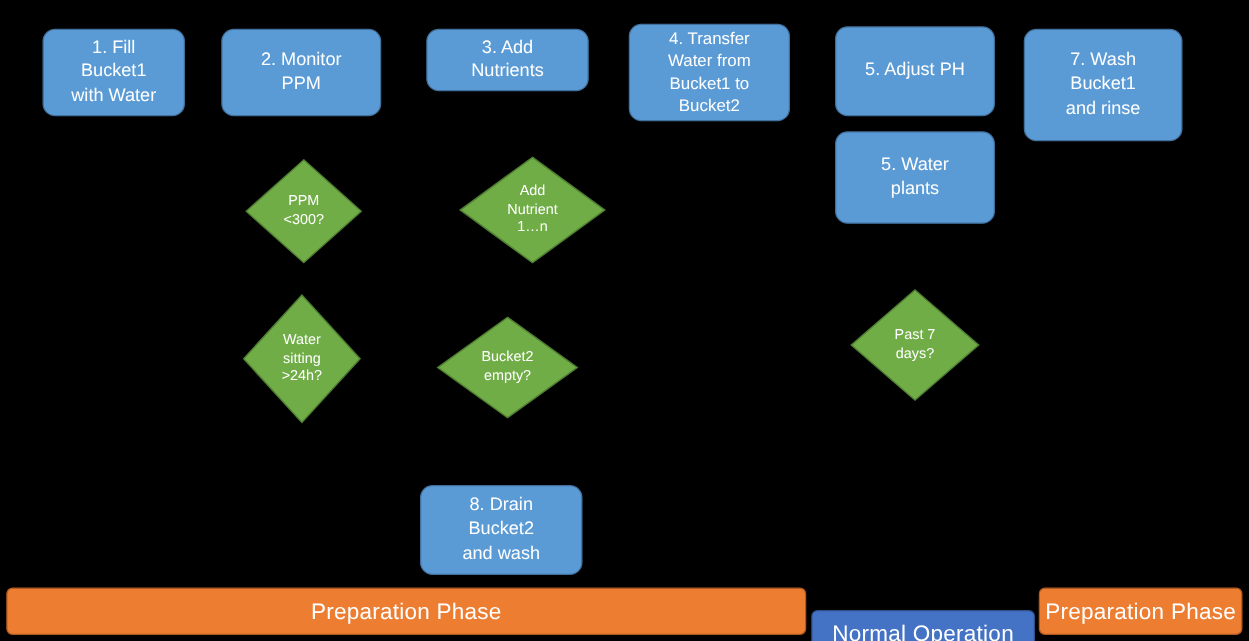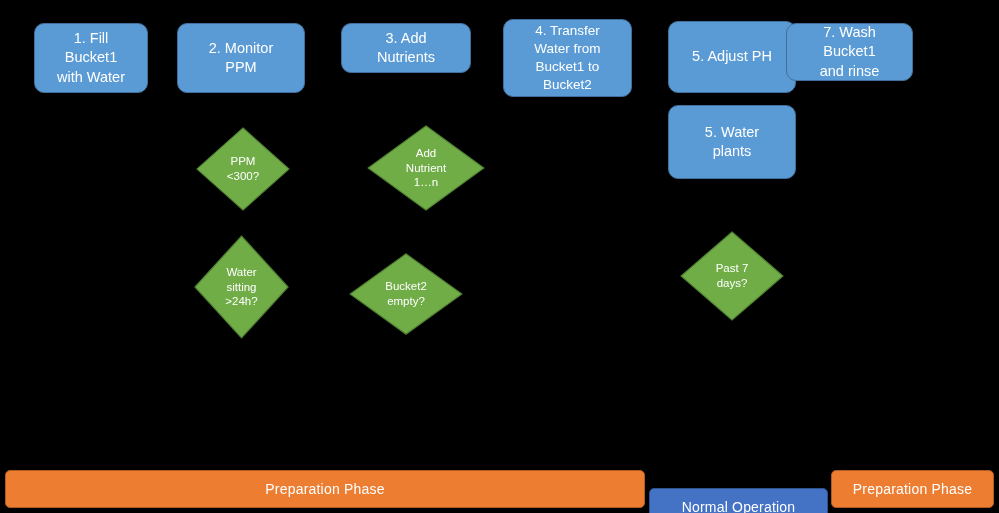--- a/index.html
+++ b/index.html
@@ -70,21 +70,21 @@
 
   
   .phase-bar {
     position: absolute;
     box-sizing: border-box;
     border-radius: 5px;
     display: flex;
     align-items: center;
     justify-content: center;
     color: #FFFFFF;
-    font-size: 14px;
+    font-size: 18px;
     letter-spacing: 0.2px;
   }
   .phase-orange {
     background: #ED7D31;
     border: 1px solid #AE5A21;
   }
   .phase-blue {
     background: #4472C4;
     border: 1px solid #2F528F;
   }
@@ -103,23 +103,25 @@
 
   <div class="proc-box" style="left:503px; top:19px;  width:129px; height:78px; font-size:13.5px;">4. Transfer
 Water from
 Bucket1 to
 Bucket2</div>
 
   <div class="proc-box" style="left:668px; top:21px;  width:128px; height:72px;">5. Adjust PH</div>
 
   <div class="proc-box" style="left:668px; top:105px; width:128px; height:74px;">5. Water plants</div>
 
-  <div class="proc-box" style="left:786px; top:23px;  width:127px; height:58px;">7. Wash Bucket1
+  <div class="proc-box" style="left:819px; top:23px;  width:127px; height:90px;">7. Wash Bucket1
 and rinse</div>
 
+  <div class="proc-box" style="left:336px; top:388px; width:130px; height:72px;">8. Drain Bucket2
+and wash</div>
 
   <div class="diamond-wrap" style="left:196px; top:127px; width:94px; height:84px;">
     <span class="diamond-shape">
       <svg viewBox="0 0 100 100" preserveAspectRatio="none">
         <polygon points="50,1 99,50 50,99 1,50" fill="#70AD47" stroke="#507E32" stroke-width="1.2"></polygon>
       </svg>
     </span>
     <span class="diamond-label">PPM
 &lt;300?</span>
   </div>

